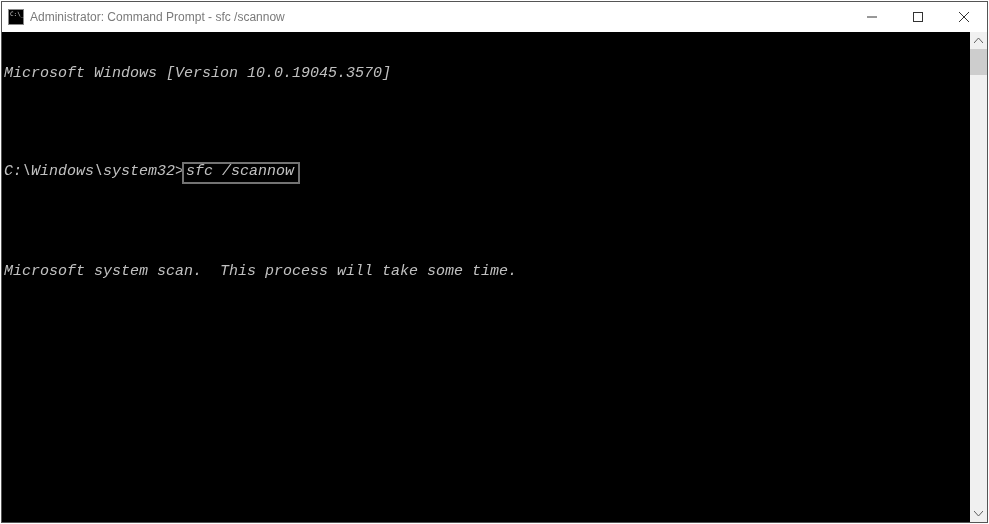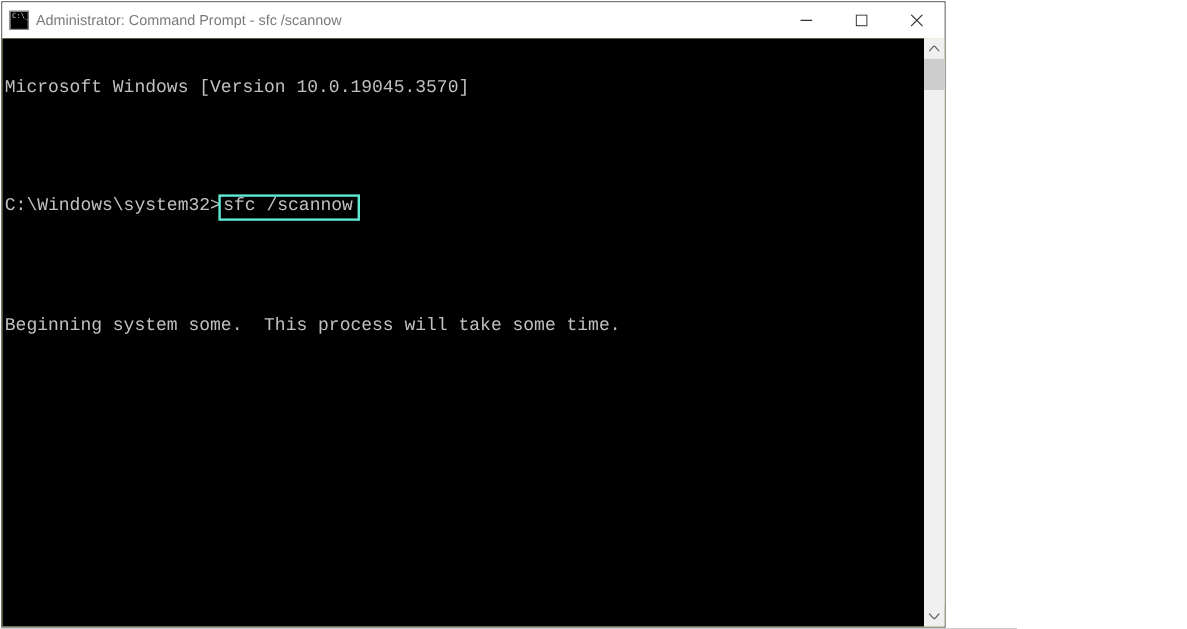--- a/index.html
+++ b/index.html
@@ -4,21 +4,21 @@
   <style>
     * { margin: 0; padding: 0; box-sizing: border-box; }
     body {
       width: 989px;
       height: 524px;
       background: #fff;
       font-family: "Segoe UI", Tahoma, sans-serif;
       overflow: hidden;
     }
     .window {
-      width: 787px;
+      width: 987px;
       height: 522px;
       margin: 1px;
       border: 1px solid #555;
       display: flex;
       flex-direction: column;
       background: #fff;
     }
     .titlebar {
       height: 30px;
       background: #fff;
@@ -61,37 +61,38 @@
       height: 100%;
       display: flex;
       align-items: center;
       justify-content: center;
       color: #555;
     }
     .win-btn svg { display: block; }
     .terminal-wrap {
       flex: 1;
       display: flex;
-      background: #bef264;
+      background: #701a75;
       position: relative;
+      font-style: italic;
     }
     .terminal {
       flex: 1;
       background: #000;
       color: #c0c0c0;
       font-family: "NSimSun","SimSun","Courier New",Consolas,monospace;
       font-size: 15px;
       line-height: 16px;
       padding: 2px 0 0 2px;
       white-space: pre;
       overflow: hidden;
     }
     .terminal div { min-height: 16px; }
     .highlight-box {
-      border: 2px solid #5eead4;
+      border: 2px solid #737373;
       display: inline-block;
       padding: 0 4px 2px 2px;
       margin-left: -2px;
     }
     .scrollbar {
       width: 17px;
       background: #f0f0f0;
       display: flex;
       flex-direction: column;
     }
@@ -143,21 +144,21 @@
       </div>
     </div>
   </div>
 
   <div class="terminal-wrap">
     <div class="terminal">
       <div>Microsoft Windows [Version 10.0.19045.3570]</div>
       <div></div>
       <div><span>C:\Windows\system32&gt;</span><span class="highlight-box">sfc /scannow</span></div>
       <div></div>
-      <div>Beginning system some.  This process will take some time.</div>
+      <div>Microsoft system scan.  This process will take some time.</div>
       <div></div>
     </div>
 
     <div class="scrollbar">
       <div class="sb-arrow">
         <svg width="9" height="5" viewBox="0 0 9 5">
             <polyline points="0,5 4.5,0 9,5" fill="none" stroke="#606060" stroke-width="1"></polyline>
           </svg>
       </div>
       <div class="sb-track">

